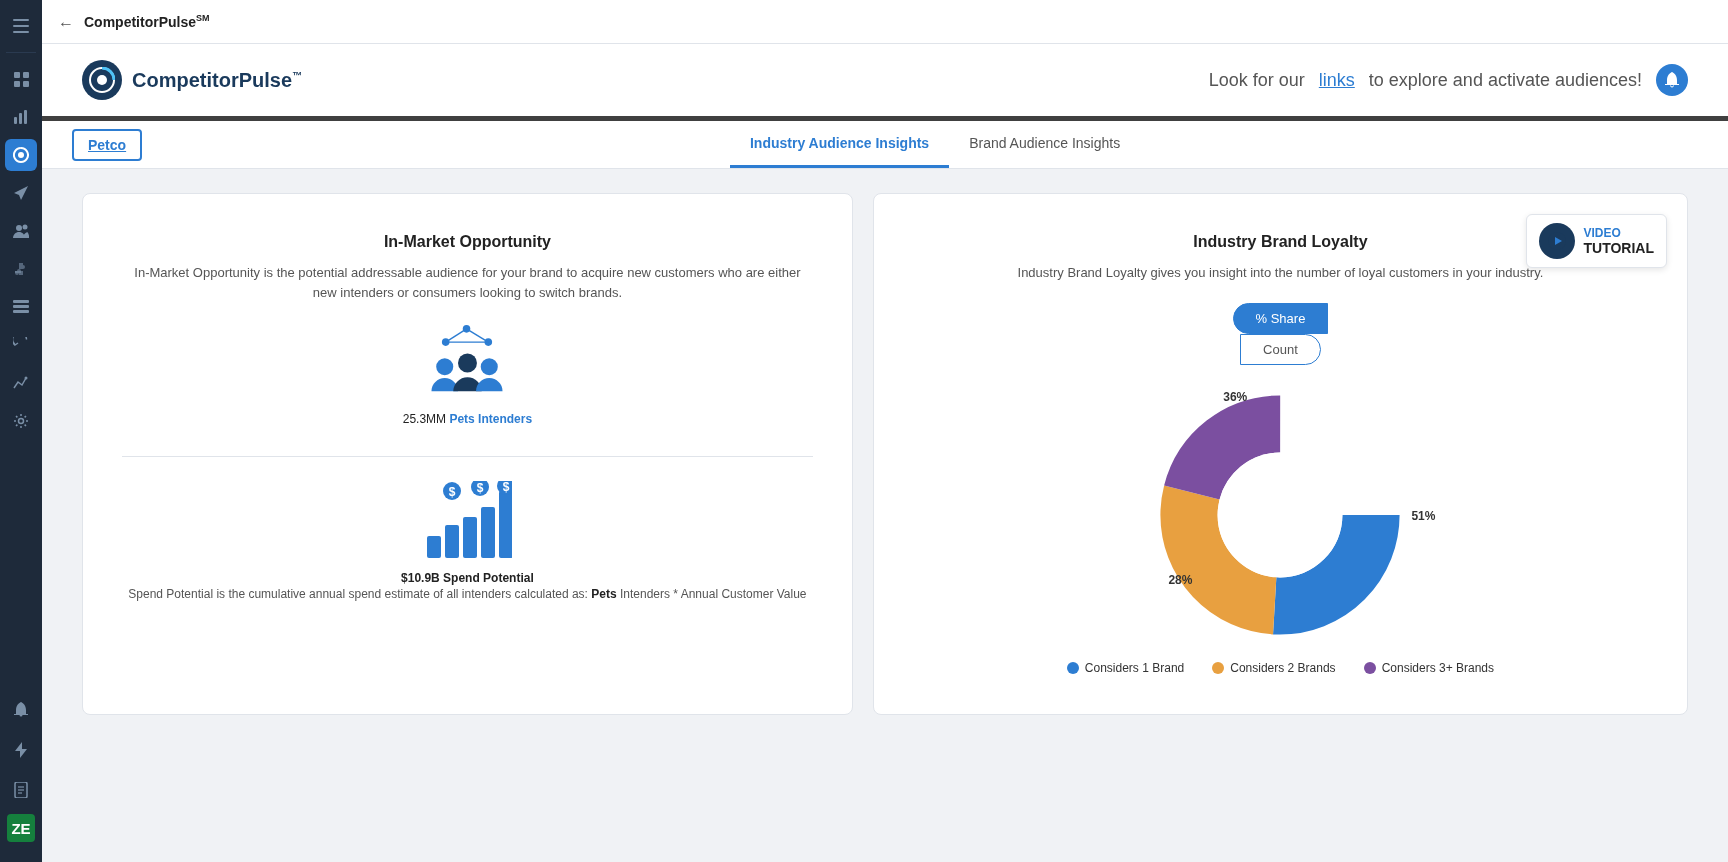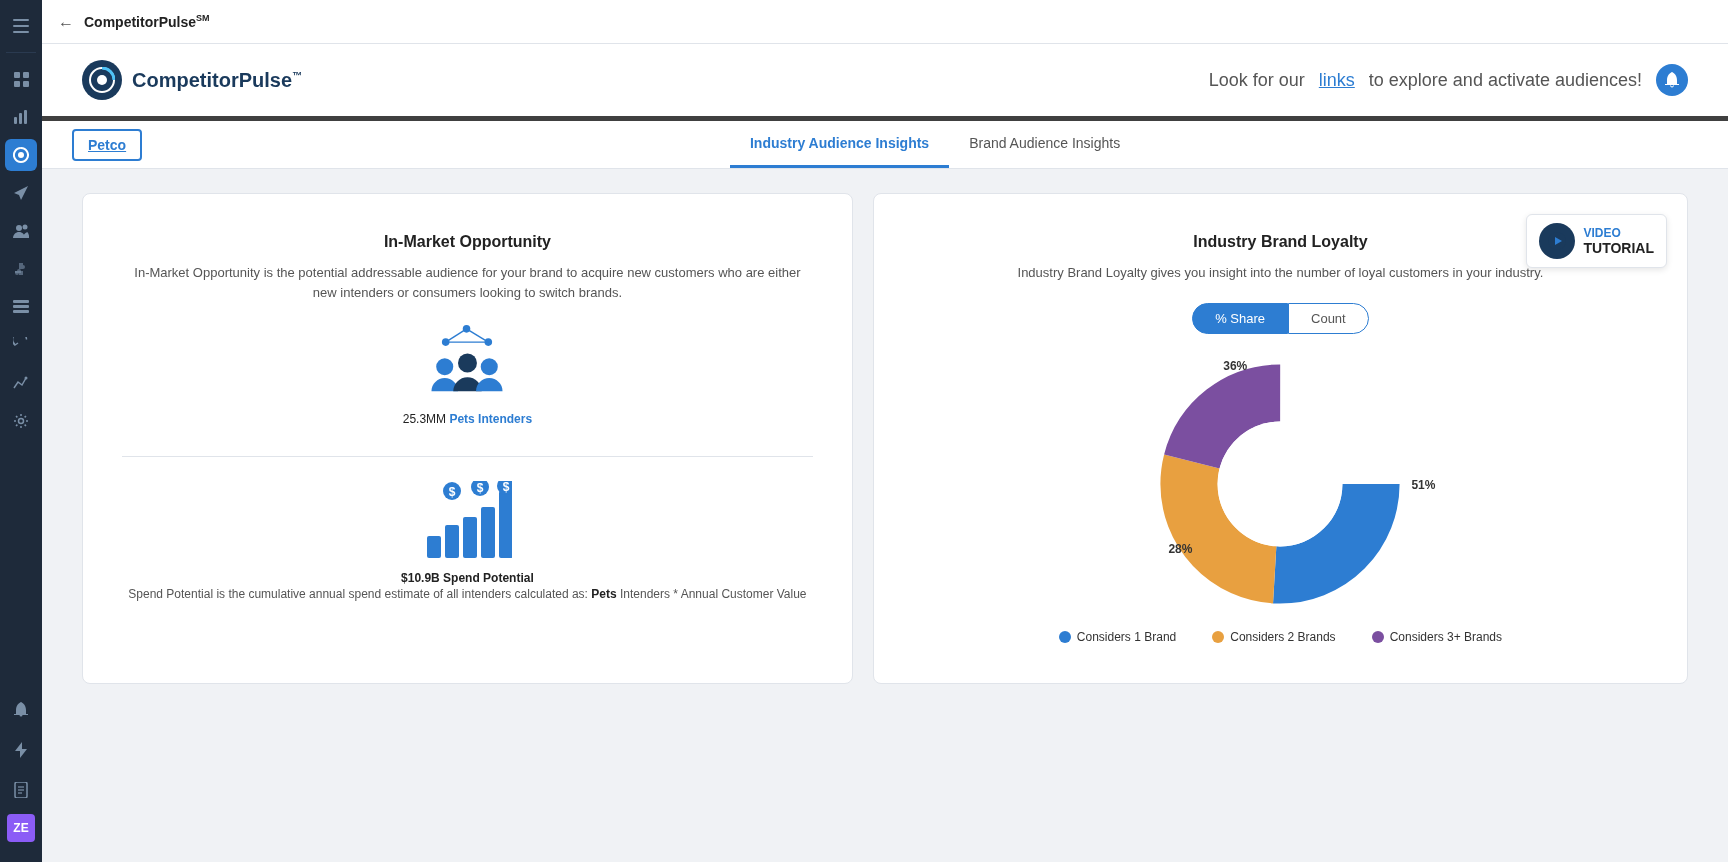--- a/index.html
+++ b/index.html
@@ -23,24 +23,24 @@
       color: #7a8fa6;
       font-size: 15px;
       cursor: pointer;
     }
     .sidebar-icon.active {
       background: #2d7dd2;
       color: #fff;
     }
     .sidebar-avatar {
       width: 28px; height: 28px;
-      background: #8b5cf6;
+      background: #15803d;
       border-radius: 4px;
       display: flex; align-items: center; justify-content: center;
-      color: #fff; font-size: 12px; font-weight: bold;
+      color: #fff; font-size: 15px; font-weight: bold;
     }
 
     
     .main-container {
       flex: 1;
       display: flex;
       flex-direction: column;
       overflow: hidden;
     }
 
@@ -223,20 +223,21 @@
     }
     .spend-desc strong { color: #222; }
 
     
     .toggle-row {
       display: flex;
       justify-content: center;
       align-items: center;
       gap: 0;
       margin-bottom: 20px;
+      flex-direction: column;
     }
     .toggle-btn {
       padding: 7px 22px;
       border: 1px solid #2d7dd2;
       font-size: 13px;
       cursor: pointer;
       font-weight: 500;
     }
     .toggle-btn.active {
       background: #2d7dd2;
@@ -267,21 +268,21 @@
     }
     .donut-label {
       position: absolute;
       font-size: 12px;
       color: #333;
       font-weight: 600;
     }
 
     .legend {
       display: flex;
-      gap: 36px;
+      gap: 28px;
       margin-top: 16px;
       flex-wrap: wrap;
       justify-content: center;
     }
     .legend-item {
       display: flex;
       align-items: center;
       gap: 6px;
       font-size: 12px;
       color: #333;

